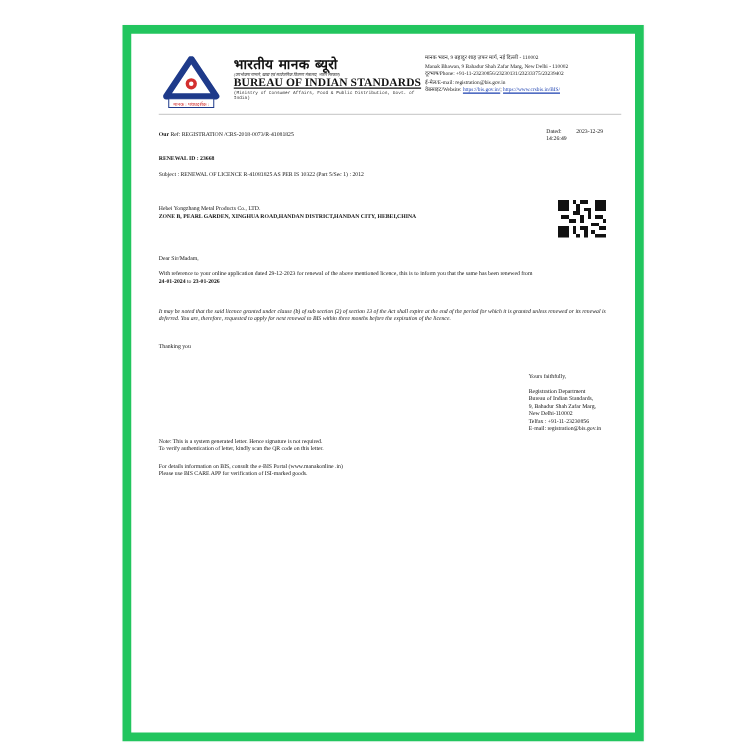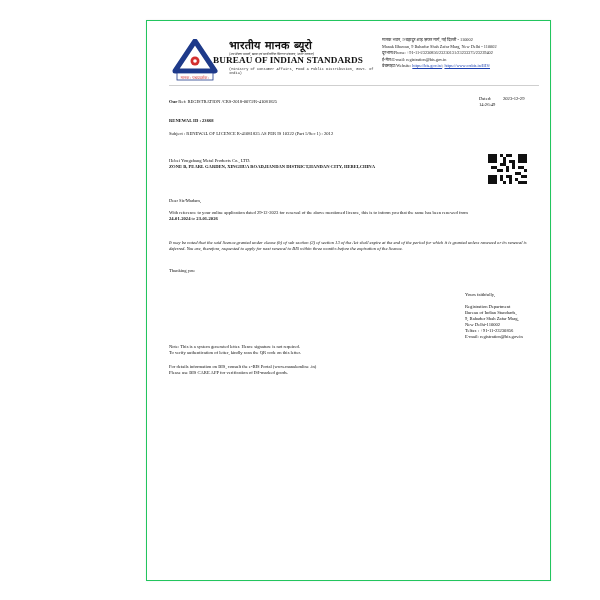--- a/index.html
+++ b/index.html
@@ -1,22 +1,22 @@
 <!DOCTYPE html>
 <html><head>
 <meta charset="utf-8">
 <style>
   html, body { margin:0; padding:0; background:#ffffff; }
   body { width:600px; height:600px; position:relative; overflow:hidden; font-family:"Liberation Serif", serif; color:#111; }
-  .page { position:absolute; left:98px; top:20px; width:403px; height:559px; background:#fff; border:1px solid #22c55e; box-shadow:0 0 2px rgba(0,0,0,0.08);margin-left:48px; }
+  .page { position:absolute; left:98px; top:20px; width:403px; height:559px; background:#fff; border:7px solid #22c55e; box-shadow:0 0 2px rgba(0,0,0,0.08); }
   .abs { position:absolute; }
   .logo { left:24px; top:18px; width:48px; height:44px; }
   .hi-title { left:82px; top:16px; font-size:11px; font-weight:bold; letter-spacing:0.3px; font-family:"DejaVu Serif", serif; }
   .hi-sub { left:82px; top:30px; font-size:3.4px; color:#333; font-style:italic; width:170px; }
-  .en-title { left:66px; top:34px; font-size:9.2px; font-weight:bold; letter-spacing:0.1px; }
+  .en-title { left:82px; top:34px; font-size:9.2px; font-weight:bold; letter-spacing:0.1px;text-decoration:underline; }
   .en-sub { left:82px; top:46px; font-size:3.6px; color:#333; width:150px; line-height:4.4px; font-family:"Liberation Mono", monospace; }
   .addr { left:235px; top:16px; font-size:4.3px; line-height:6.6px; color:#222; width:165px; }
   .addr a { color:#1a3fb0; text-decoration:underline; }
   .divider { left:22px; top:64px; width:370px; height:1px; background:#cfcfcf; }
   .small { font-size:4.6px; line-height:6px; }
   .ref { left:22px; top:78px; }
   .dated { left:332px; top:75px; width:60px; }
   .dated .d-label { position:absolute; left:0; top:0; }
   .dated .d-val { position:absolute; left:24px; top:0; }
   .dated .d-time { position:absolute; left:0; top:6px; }

